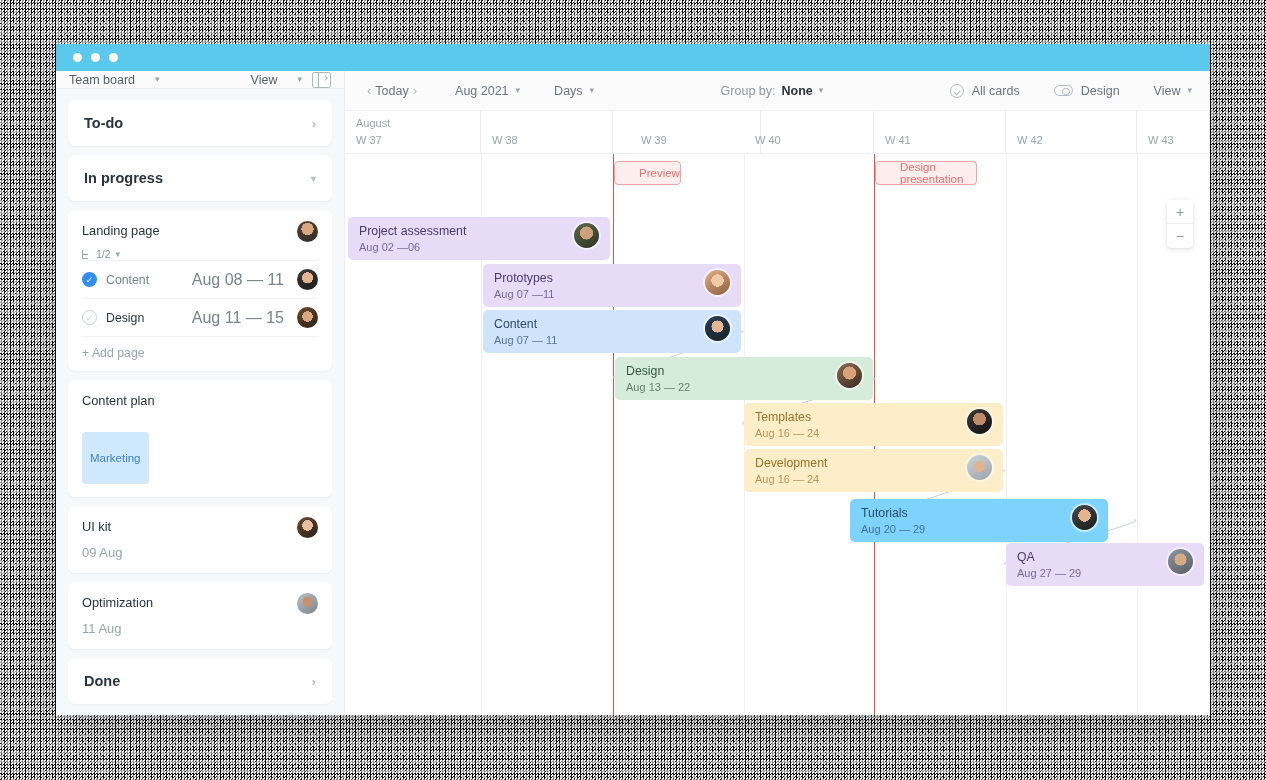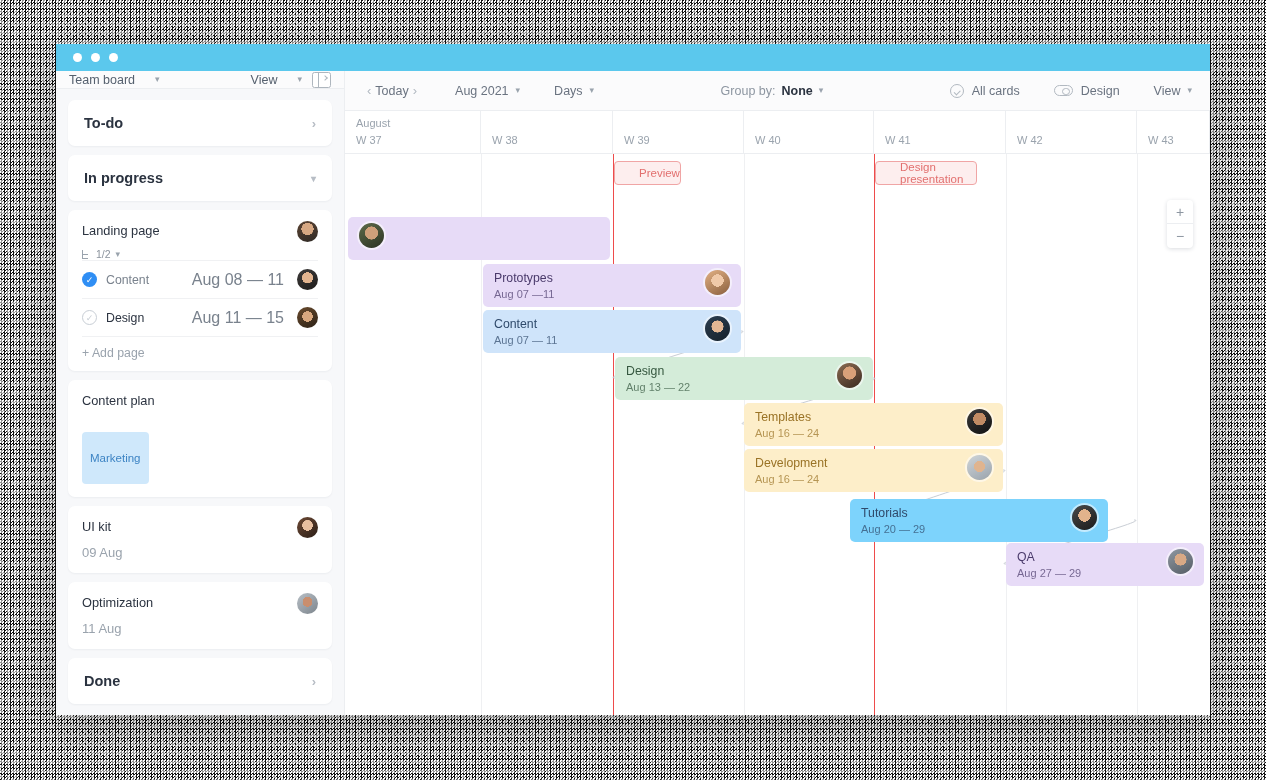--- a/index.html
+++ b/index.html
@@ -352,21 +352,21 @@
       </div>
 
       <div class="grid-head" id="grid-head">
           <div class="gcol" style="left: 0px; width: 136px;">
             <div class="mon">August</div>
             <div class="wk">W 37</div>
           </div>
           <div class="gcol" style="left: 136px; width: 132px;">
             <div class="wk">W 38</div>
           </div>
-          <div class="gcol" style="left: 268px; width: 131px;">
+          <div class="gcol" style="left: 285px; width: 131px;">
             <div class="wk">W 39</div>
           </div>
           <div class="gcol" style="left: 399px; width: 130px;">
             <div class="wk">W 40</div>
           </div>
           <div class="gcol" style="left: 529px; width: 132px;">
             <div class="wk">W 41</div>
           </div>
           <div class="gcol" style="left: 661px; width: 131px;">
             <div class="wk">W 42</div>
@@ -391,20 +391,24 @@
           <div class="redline" style="left: 529px;"></div>
           <div class="milestone" style="left: 269px; width: 67px; top: 7px;">Preview</div>
           <div class="milestone" style="left: 530px; width: 102px; top: 7px;">Design presentation</div>
           <svg class="connector" width="900" height="470" style="left: 0px; top: 0px; position: absolute;">
             <path d="M396,177 C418,177 248,224 270,224" fill="none" stroke="#c9ced5" stroke-width="1"></path>
             <path d="M528,224 C550,224 377,270 399,270" fill="none" stroke="#c9ced5" stroke-width="1"></path>
             <path d="M658,316 C680,316 509,366 531,366" fill="none" stroke="#c9ced5" stroke-width="1"></path>
             <path d="M789,366 C811,366 639,410 661,410" fill="none" stroke="#c9ced5" stroke-width="1"></path>
           </svg>
           <div class="bar" style="left: 3px; width: 262px; top: 63px; background: rgb(231, 219, 247); color: rgb(74, 58, 107);">
+            <div class="txt">
+              <div class="nm">Project assessment</div>
+              <div class="dt">Aug 02 —06</div>
+            </div>
             <div class="avatar" style="background-image: radial-gradient(circle at 50% 40%, rgb(207, 160, 122) 0px, rgb(207, 160, 122) 33%, transparent 34%), linear-gradient(150deg, rgb(94, 107, 74), rgb(43, 51, 34));"></div>
           </div>
           <div class="bar" style="left: 138px; width: 258px; top: 110px; background: rgb(231, 219, 247); color: rgb(74, 58, 107);">
             <div class="txt">
               <div class="nm">Prototypes</div>
               <div class="dt">Aug 07 —11</div>
             </div>
             <div class="avatar" style="background-image: radial-gradient(circle at 50% 42%, rgb(240, 201, 168) 0px, rgb(240, 201, 168) 32%, transparent 33%), linear-gradient(150deg, rgb(226, 177, 132), rgb(138, 95, 62));"></div>
           </div>
           <div class="bar" style="left: 138px; width: 258px; top: 156px; background: rgb(207, 228, 250); color: rgb(47, 74, 107);">

